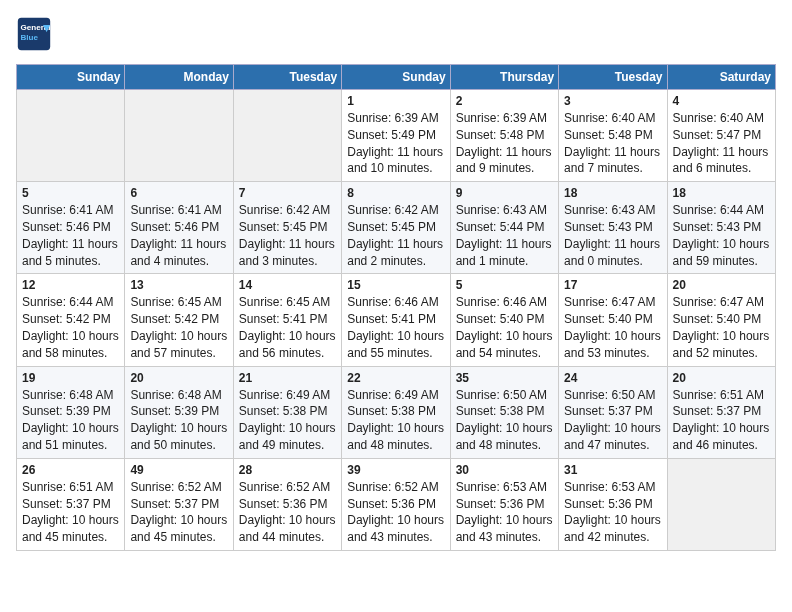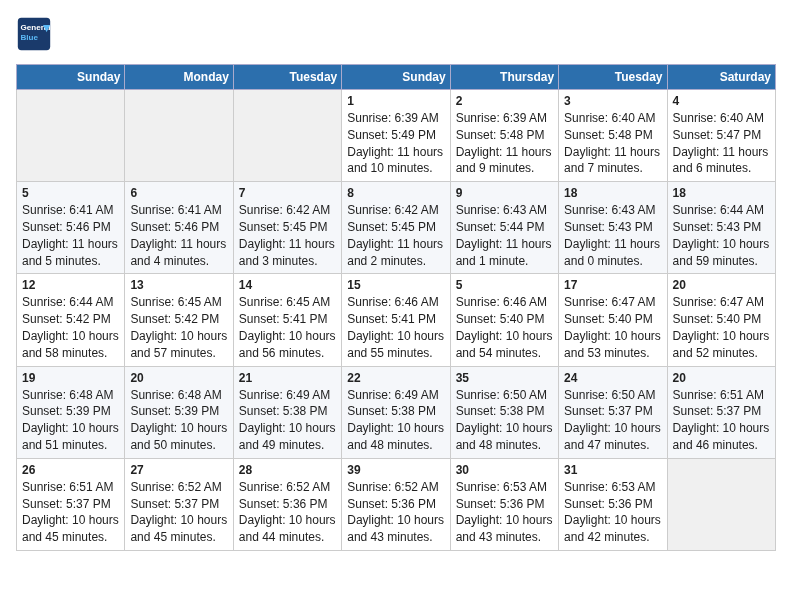--- a/index.html
+++ b/index.html
@@ -303,21 +303,21 @@
       </tr>
       <tr>
         <td>
           <span class="day-num">26</span>
           <div class="day-info" style="white-space: pre-line;">Sunrise: 6:51 AM
 Sunset: 5:37 PM
 Daylight: 10 hours
 and 45 minutes.</div>
         </td>
         <td>
-          <span class="day-num">27</span>
+          <span class="day-num">49</span>
           <div class="day-info" style="white-space: pre-line;">Sunrise: 6:52 AM
 Sunset: 5:37 PM
 Daylight: 10 hours
 and 45 minutes.</div>
         </td>
         <td>
           <span class="day-num">28</span>
           <div class="day-info" style="white-space: pre-line;">Sunrise: 6:52 AM
 Sunset: 5:36 PM
 Daylight: 10 hours

